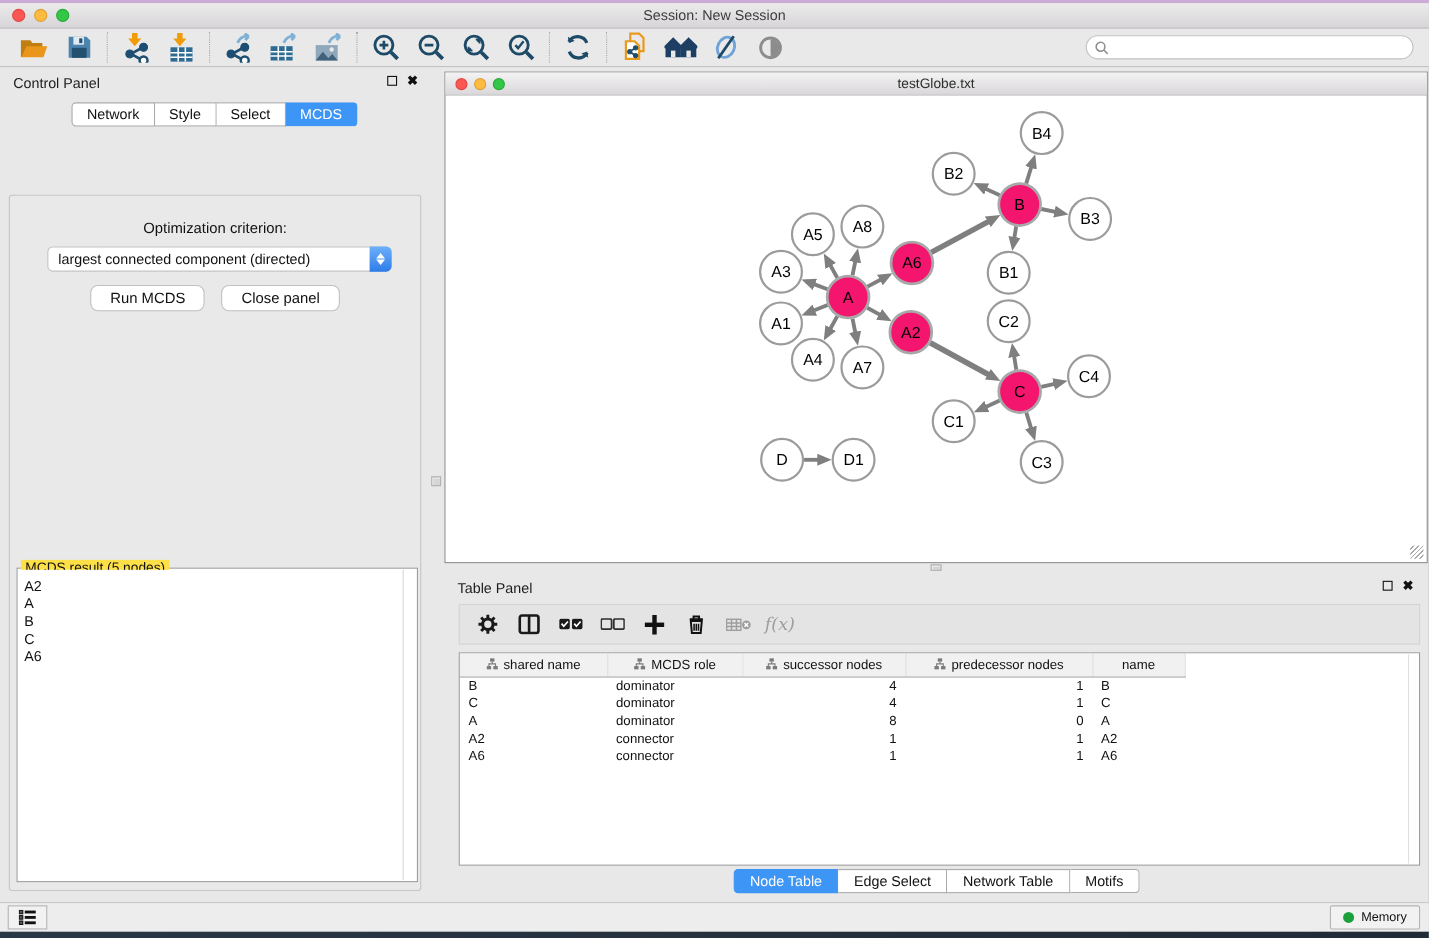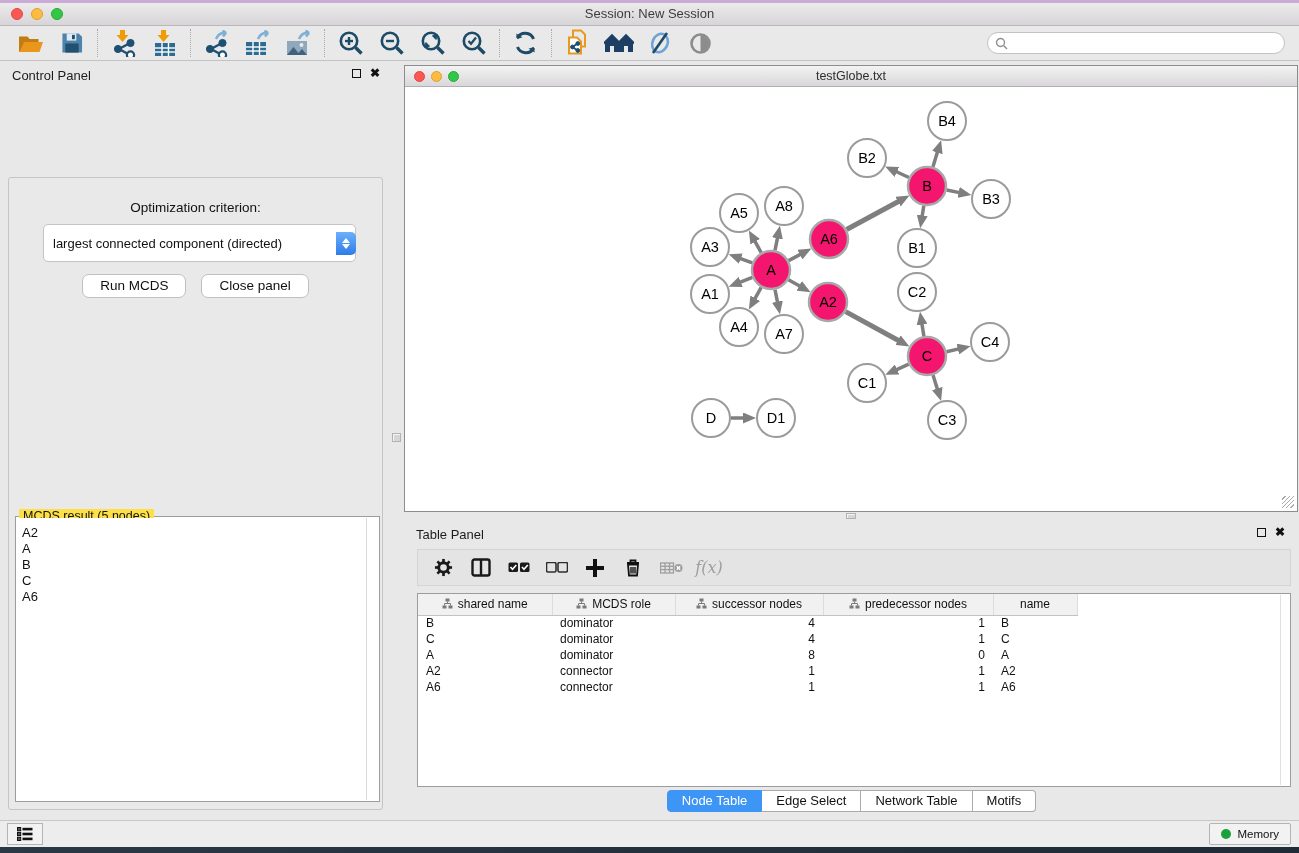--- a/index.html
+++ b/index.html
@@ -34,21 +34,21 @@
   .cp-tabs { display:flex; justify-content:center; position:relative; z-index:2; margin-top:6px; }
   .tab { font-size:13px; color:#111; background:#fff; border:1px solid #aaa; border-left:none;
          padding:2px 13px 3px; cursor:pointer; }
   .tab:first-child { border-left:1px solid #aaa; border-radius:4px 0 0 4px; }
   .tab:last-child { border-radius:0 4px 4px 0; }
   .tab.active { background:#3d95f5; border-color:#3d95f5; color:#fff; }
   .cp-content { position:absolute; left:8px; right:7px; top:116px; bottom:10px; border:1px solid #c5c5c5;
                 border-radius:3px; background:#e9e9e9; }
   .opt-label { text-align:center; font-size:13.5px; color:#111; margin-top:22px; }
   .dd-row { margin:9px 26px 0 34px; }
-  .dropdown { height:38px; background:#fff; border:1px solid #c4c4c4; border-radius:5px; display:flex; align-items:center; cursor:pointer; }
+  .dropdown { height:23px; background:#fff; border:1px solid #c4c4c4; border-radius:5px; display:flex; align-items:center; cursor:pointer; }
   .dropdown .dd-text { flex:1; font-size:13px; color:#111; padding-left:9px; white-space:nowrap; }
   .dd-stepper { width:20px; height:23px; margin:-1px -1px -1px 0; border-radius:0 5px 5px 0;
                 background:linear-gradient(#6cb0fb,#2e7ce8); display:flex; flex-direction:column;
                 align-items:center; justify-content:center; gap:1px; }
   .dd-stepper .up, .dd-stepper .dn { width:0; height:0; border-left:4px solid transparent; border-right:4px solid transparent; }
   .dd-stepper .up { border-bottom:5px solid #fff; }
   .dd-stepper .dn { border-top:5px solid #fff; }
   .btn-row { display:flex; justify-content:center; gap:15px; margin-top:12px; }
   .push-btn { background:#fff; border:1px solid #c0c0c0; border-radius:7px; font-size:13.5px; color:#111;
               padding:3px 17px 4px; cursor:pointer; font-family:"Liberation Sans",sans-serif;text-align:center; }
@@ -281,20 +281,26 @@
   </div>
 
   <div class="control-panel">
     <div class="cp-titlerow">
       <span>Control Panel</span>
       <span class="panel-ctl">
         <span class="float-box"></span>
         <span class="close-x">✖</span>
       </span>
     </div>
+    <div class="cp-tabs">
+        <span class="tab">Network</span>
+        <span class="tab">Style</span>
+        <span class="tab">Select</span>
+        <span class="tab active">MCDS</span>
+      </div>
     <div class="cp-content">
       <div class="opt-label">Optimization criterion:</div>
       <div class="dd-row">
         <div class="dropdown">
           <span class="dd-text">largest connected component (directed)</span>
           <span class="dd-stepper">
               <span class="up"></span>
               <span class="dn"></span>
             </span>
         </div>

